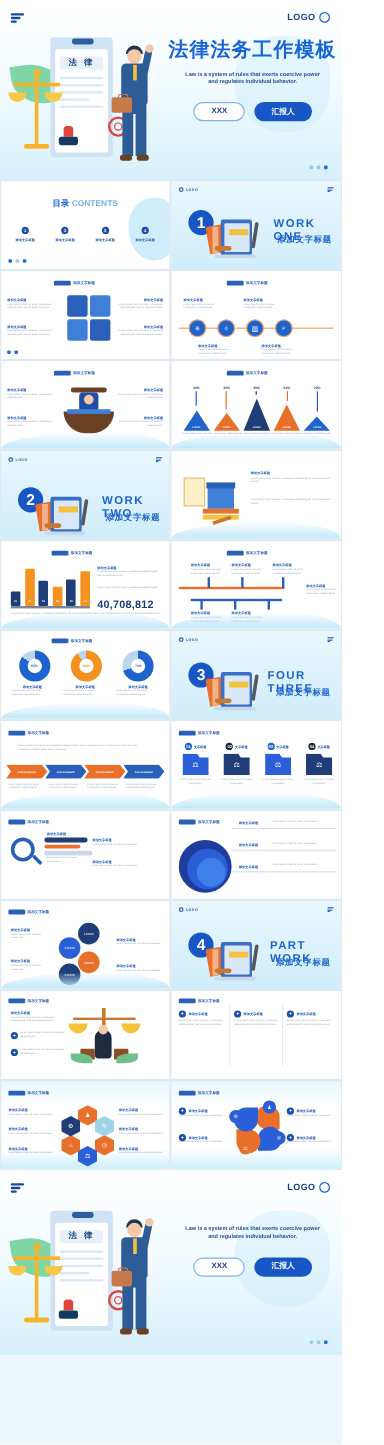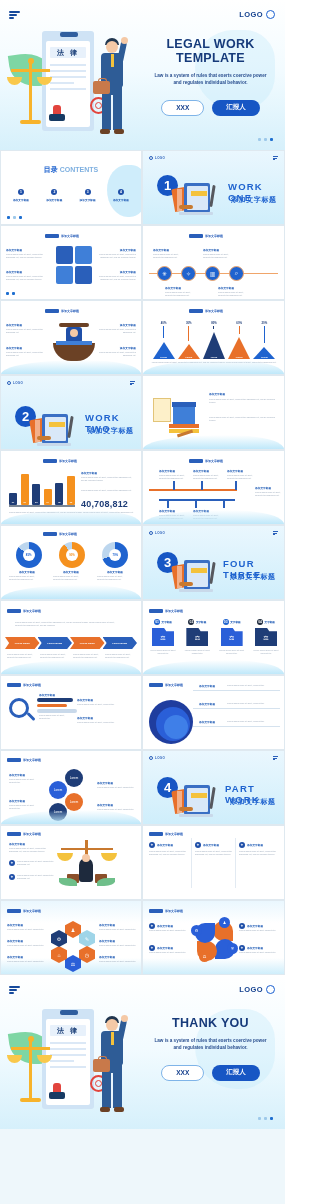--- a/index.html
+++ b/index.html
@@ -162,21 +162,21 @@
           <div class="m-tie"></div>
         <div class="m-legs"></div>
           <div class="m-gap"></div>
         <div class="m-shoeL"></div>
           <div class="m-shoeR"></div>
         <div class="case"></div>
       </div>
     </div>
 
     <div class="cover-right">
-      <div class="t-en">LEGAL WORK TEMPLATE</div>
+      <div class="t-cn">法律法务工作模板</div>
       <div class="t-sub">Law is a system of rules that exerts coercive power and regulates individual behavior.</div>
       <div class="btn-row">
         <div class="btn-ghost">XXX</div>
         <div class="btn-solid">汇报人</div>
       </div>
     </div>
     <div class="dots">
         <span></span>
         <span></span>
         <span></span>
@@ -826,21 +826,20 @@
           <div class="m-tie"></div>
         <div class="m-legs"></div>
           <div class="m-gap"></div>
         <div class="m-shoeL"></div>
           <div class="m-shoeR"></div>
         <div class="case"></div>
       </div>
     </div>
 
     <div class="cover-right" style="top:38px;">
-      <div class="t-en">THANK YOU</div>
       <div class="t-sub">Law is a system of rules that exerts coercive power and regulates individual behavior.</div>
       <div class="btn-row">
         <div class="btn-ghost">XXX</div>
         <div class="btn-solid">汇报人</div>
       </div>
     </div>
     <div class="dots">
         <span></span>
         <span></span>
         <span></span>

